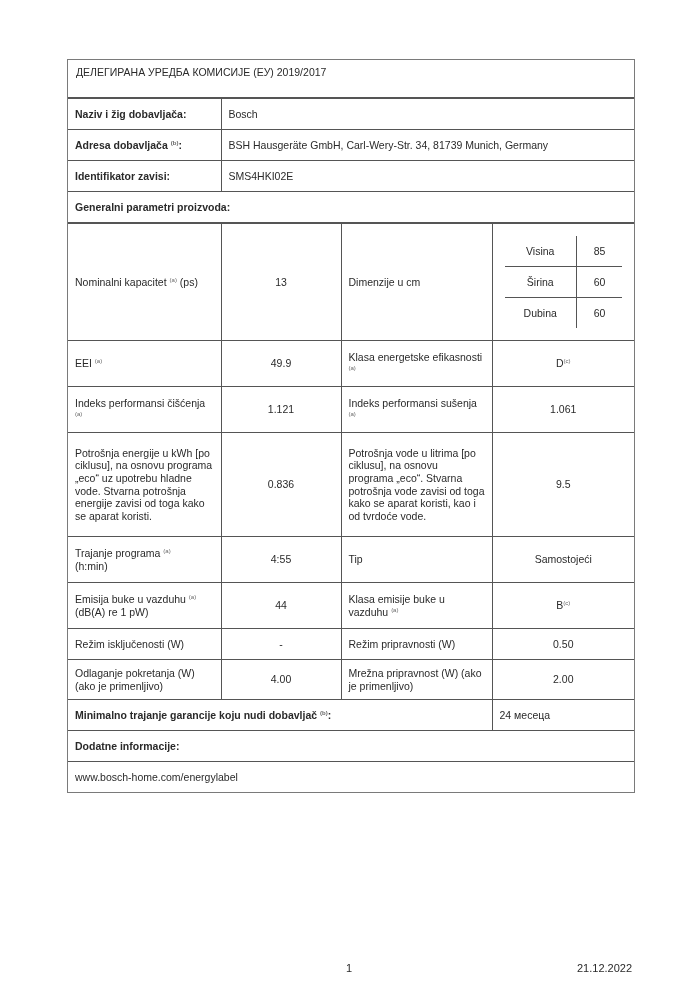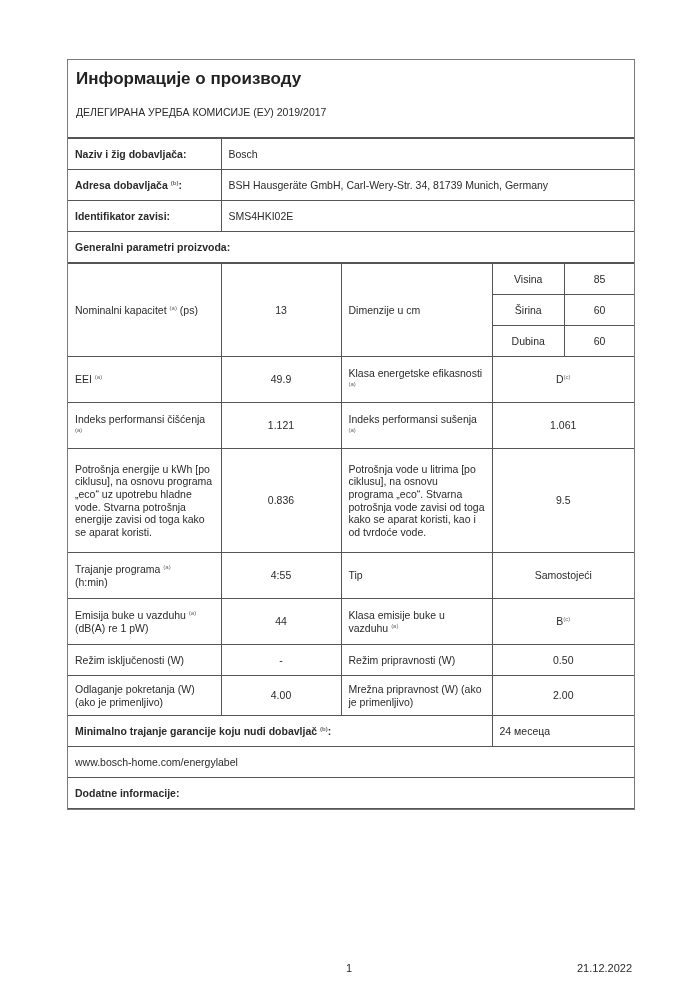--- a/index.html
+++ b/index.html
@@ -10,31 +10,30 @@
   table { border-collapse: collapse; width: 100%; table-layout: fixed; }
   td { border: 1.5px solid #555; font-size: 10.5px; padding: 3px 7px; vertical-align: middle; line-height: 1.2; }
   tr td:first-child { border-left: none; }
   tr td:last-child { border-right: none; }
   .b { font-weight: bold; }
   .c { text-align: center; }
   sup { font-size: 6px; vertical-align: super; color: #666; }
   .r30 td { height: 24px; }
   .footer-page { position: absolute; left: 346px; top: 962px; font-size: 11px; }
   .footer-date { position: absolute; left: 577px; top: 962px; font-size: 11px; }
-  td.dimcell { padding: 0; }
+  td.dimcell { padding: 12px; }
   .dim { width: 100%; border-collapse: collapse; height: 100%; }
   .dim td { border: none; border-bottom: 1.5px solid #555; height: 24px; padding: 3px 4px; text-align: center; }
   .dim tr:last-child td { border-bottom: none; }
   .dim td.dl { border-right: 1.5px solid #555; }
 </style>
 </head>
 <body>
 
 <div class="sheet">
-  <div class="title">Информације о производу</div>
   <div class="subtitle">ДЕЛЕГИРАНА УРЕДБА КОМИСИЈЕ (ЕУ) 2019/2017</div>
 
   <table>
     <colgroup>
         <col style="width:153px">
         <col>
       </colgroup>
     <tbody>
         <tr class="r30">
       <td class="b">Naziv i žig dobavljača:</td>
@@ -129,23 +128,23 @@
       <td>Odlaganje pokretanja (W) (ako je primenljivo)</td>
       <td class="c">4.00</td>
       <td>Mrežna pripravnost (W) (ako je primenljivo)</td>
       <td class="c">2.00</td>
     </tr>
     <tr class="r30">
       <td class="b" colspan="3"><span>Minimalno trajanje garancije koju nudi dobavljač</span> <sup>(b)</sup><span>:</span></td>
       <td>24 месеца</td>
     </tr>
     <tr class="r30">
-      <td colspan="4" style="border-bottom:none">www.bosch-home.com/energylabel</td>
+      <td class="b" colspan="4">Dodatne informacije:</td>
     </tr>
     <tr class="r30">
-      <td class="b" colspan="4">Dodatne informacije:</td>
+      <td colspan="4" style="border-bottom:none">www.bosch-home.com/energylabel</td>
     </tr>
   </tbody>
     </table>
 </div>
 
 <div class="footer-page">1</div>
 <div class="footer-date">21.12.2022</div>
 
 </body></html>

